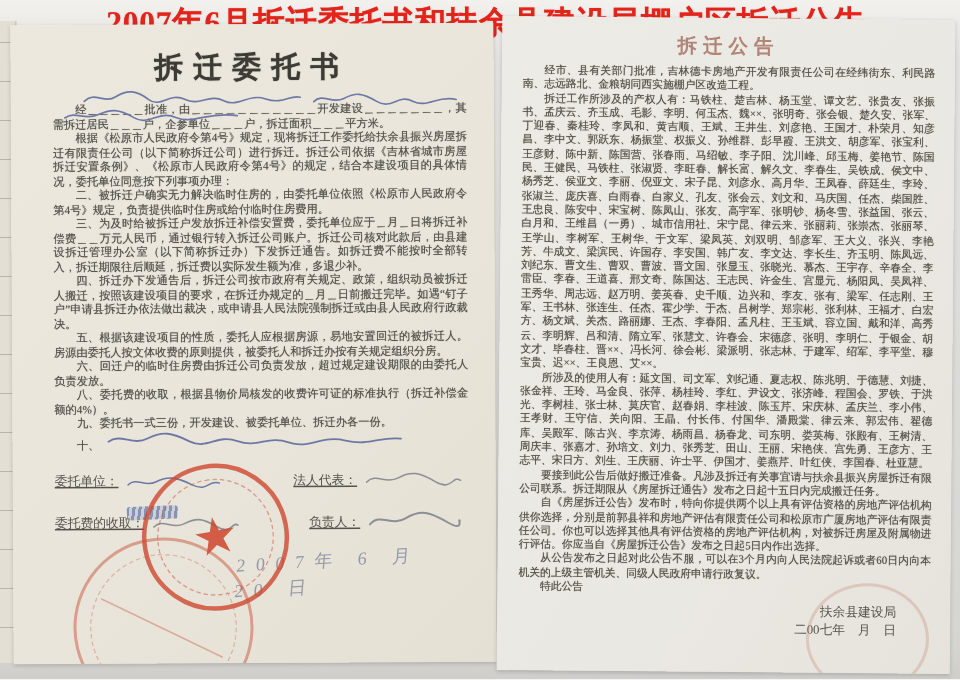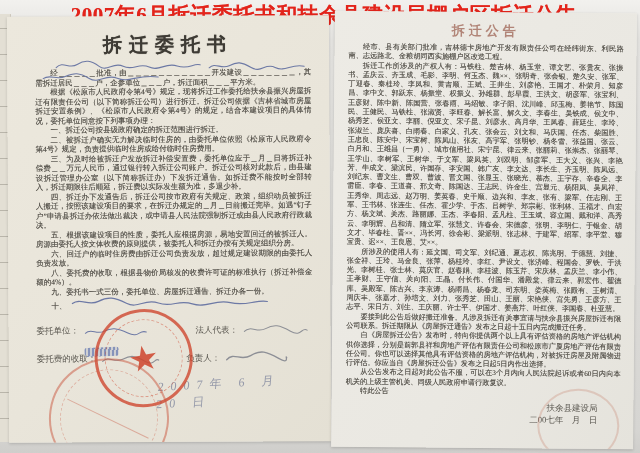--- a/index.html
+++ b/index.html
@@ -20,21 +20,21 @@
                background:linear-gradient(120deg,#edebe5 0,#eae8e2 60%,#e5e3dc 100%);
                box-shadow:0 1px 3px rgba(0,0,0,.18);}
   .doc-body{text-align:justify;text-shadow:0 0 .5px rgba(86,83,76,.75);}
   
   .paper-left h2{margin:16px 0 10px;text-align:center;font-size:19px;letter-spacing:7px;
                  color:#3e3b35;font-weight:bold;text-shadow:0 0 .7px rgba(62,59,53,.8);}
   .paper-left .doc-body{margin:0 18px 0 28px;font-size:7.5px;line-height:9.5px;}
   .paper-left p{margin:0;text-indent:2em;}
   .sig-block{margin:6px 18px 0 28px;font-size:8.5px;position:relative;}
   .sig-row{display:flex;align-items:flex-end;margin-top:12px;}
-  .sig-row .lbl{white-space:nowrap;}
+  .sig-row .lbl{white-space:nowrap;text-decoration:underline;}
   .hw{color:#6d79a5;}
   .pencil{color:#8d8f96;}
   .hw-date{margin:10px 0 0 120px;font-size:12px;color:#868ca1;letter-spacing:7px;
            transform:rotate(-3deg) skewX(-8deg);opacity:.85;}
   .sq{vertical-align:baseline;margin:0 4px;}
   .hw-overlay{position:absolute;pointer-events:none;}
   
   .stamp{position:absolute;border-radius:50%;display:flex;align-items:center;justify-content:center;}
   .stamp-a{left:86px;top:293px;width:92px;height:92px;border:3px solid rgba(206,68,44,.78);
            transform:rotate(-10deg);}
@@ -76,28 +76,27 @@
     <svg class="hw-overlay hw" style="left:200px;top:44px;" width="100" height="13" viewBox="0 0 100 13">
         <path d="M2 8 C8 2 14 10 22 6 S34 2 44 8 S58 3 68 8 S84 4 97 7" fill="none" stroke="currentColor" stroke-width="1.1" stroke-linecap="round"></path>
       </svg>
     <svg class="hw-overlay hw" style="left:34px;top:54px;" width="120" height="13" viewBox="0 0 120 13">
         <path d="M2 8 C9 3 15 10 24 6 S38 2 48 8 S64 3 76 8 S96 4 117 7" fill="none" stroke="currentColor" stroke-width="1.1" stroke-linecap="round"></path>
       </svg>
 
     <div class="doc-body">
       <p>经＿＿＿＿＿批准，由＿＿＿＿＿＿＿＿＿＿＿开发建设＿＿＿＿＿＿＿，其需拆迁居民＿＿＿户，企参单位＿＿＿户，拆迁面积＿＿＿平方米。</p>
       <p>根据《松原市人民政府令第4号》规定，现将拆迁工作委托给扶余县振兴房屋拆迁有限责任公司（以下简称拆迁公司）进行拆迁。拆迁公司依据《吉林省城市房屋拆迁安置条例》、《松原市人民政府令第4号》的规定，结合本建设项目的具体情况，委托单位同意按下列事项办理：</p>
-      <p>一、拆迁公司按县级政府确定的拆迁范围进行拆迁。</p>
       <p>二、被拆迁户确实无力解决临时住房的，由委托单位依照《松原市人民政府令第4号》规定，负责提供临时住房或给付临时住房费用。</p>
       <p>三、为及时给被拆迁户发放拆迁补偿安置费，委托单位应于＿月＿日将拆迁补偿费＿＿万元人民币，通过银行转入拆迁公司账户。拆迁公司核对此款后，由县建设拆迁管理办公室（以下简称拆迁办）下发拆迁通告。如拆迁费不能按时全部转入，拆迁期限往后顺延，拆迁费以实际发生额为准，多退少补。</p>
       <p>四、拆迁办下发通告后，拆迁公司按市政府有关规定、政策，组织动员被拆迁人搬迁，按照该建设项目的要求，在拆迁办规定的＿月＿日前搬迁完毕。如遇“钉子户”申请县拆迁办依法做出裁决，或申请县人民法院强制拆迁或由县人民政府行政裁决。</p>
       <p>五、根据该建设项目的性质，委托人应根据房源，易地安置回迁的被拆迁人。房源由委托人按文体收费的原则提供，被委托人和拆迁办按有关规定组织分房。</p>
       <p>六、回迁户的临时住房费由拆迁公司负责发放，超过规定建设期限的由委托人负责发放。</p>
       <p>八、委托费的收取，根据县物价局核发的收费许可证的标准执行（拆迁补偿金额的4%）。</p>
-      <p>九、委托书一式三份，委托单位、房屋拆迁通告、拆迁办各一份。</p>
+      <p>九、委托书一式三份，开发建设、被委托单位、拆迁办各一份。</p>
       <p style="white-space:nowrap;"><span>十、</span><svg class="sq hw" width="200" height="12" viewBox="0 0 200 12">
             <path d="M2 7 C10 1 18 10 28 5 S44 1 56 7 S74 2 88 7 S108 3 122 8 S144 3 160 7 S184 4 197 6" fill="none" stroke="currentColor" stroke-width="1.2" stroke-linecap="round"></path>
           </svg></p>
     </div>
 
     <div class="sig-block">
       <div class="blue-mark"></div>
       <div class="sig-row">
         <span class="lbl">委托单位：</span>
         <svg class="sq hw" width="70" height="12" viewBox="0 0 70 12">
@@ -106,21 +105,21 @@
         <span class="lbl" style="margin-left:44px">法人代表：</span>
         <svg class="sq pencil" width="72" height="14" viewBox="0 0 72 14">
             <path d="M2 9 C9 2 16 11 25 6 S40 2 52 9 S64 4 70 8" fill="none" stroke="currentColor" stroke-width="1.1" stroke-linecap="round"></path>
           </svg>
       </div>
       <div class="sig-row">
         <span class="lbl">委托费的收取：</span>
         <svg class="sq pencil" width="60" height="12" viewBox="0 0 60 12">
             <path d="M2 8 C8 2 14 10 22 6 S34 2 44 8 S54 4 58 7" fill="none" stroke="currentColor" stroke-width="1.1" stroke-linecap="round"></path>
           </svg>
-        <span class="lbl" style="margin-left:22px">负责人：</span>
+        <span class="lbl" style="margin-left:42px">负责人：</span>
         <svg class="sq pencil" width="64" height="16" viewBox="0 0 64 16">
             <path d="M2 11 C9 3 16 13 26 7 S42 3 54 10 S60 6 62 9" fill="none" stroke="currentColor" stroke-width="1.3" stroke-linecap="round"></path>
           </svg>
       </div>
       <div class="hw-date">2007年 6 月 20 日</div>
     </div>
 
     <div class="stamp stamp-a">
         <span class="star">★</span>
       </div>

